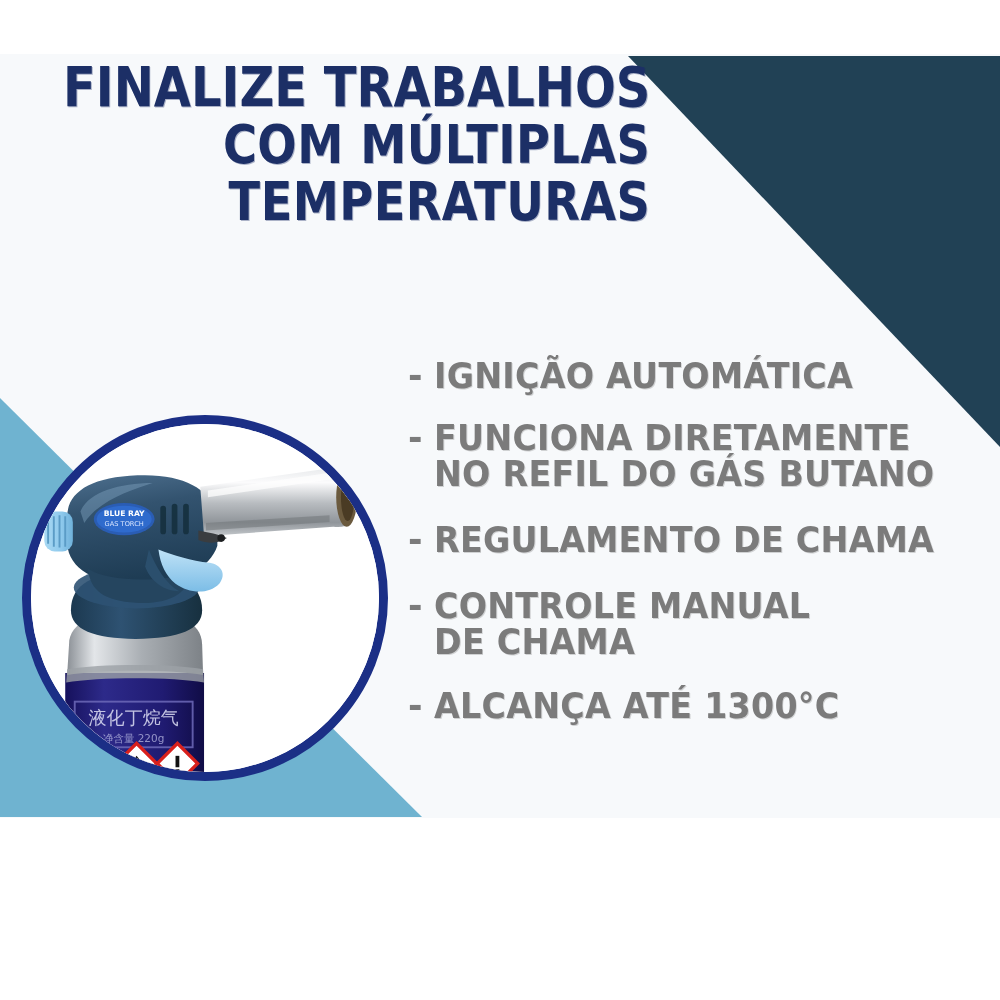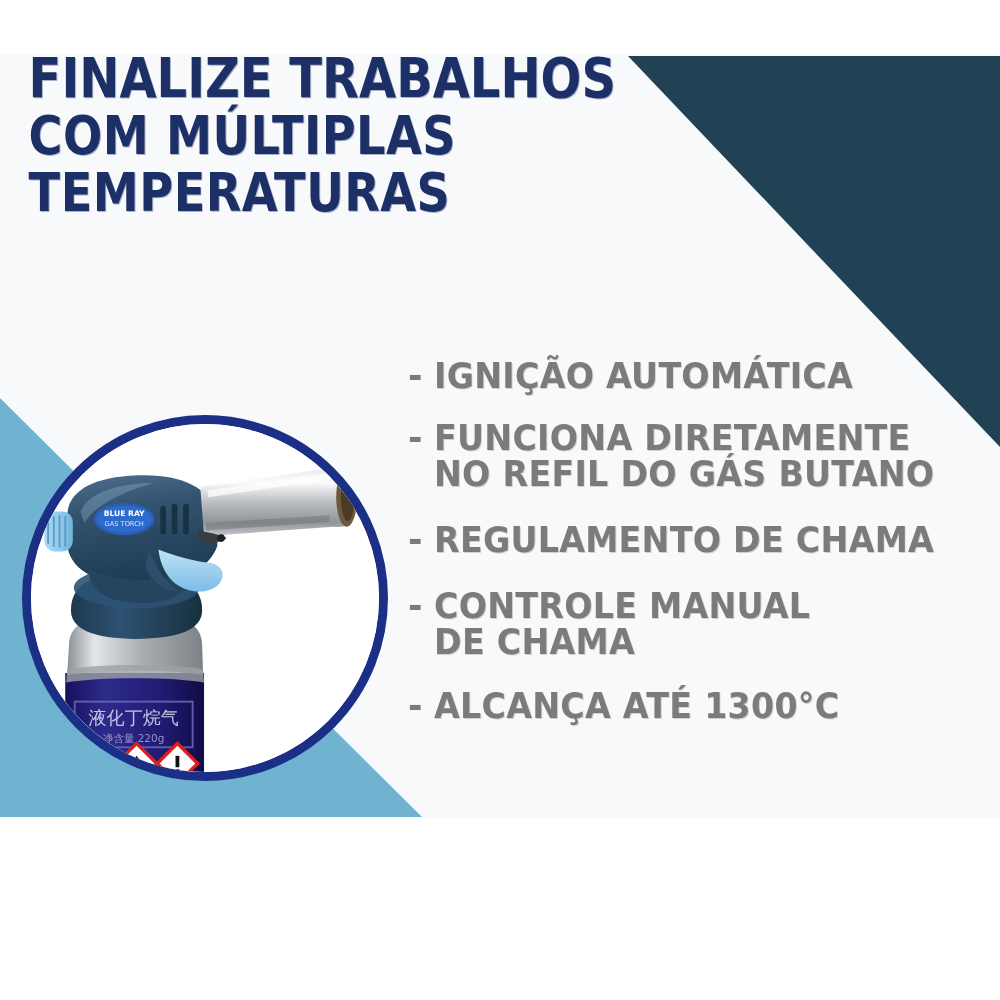--- a/index.html
+++ b/index.html
@@ -30,23 +30,23 @@
   .panel {
     position:absolute;
     left:0; top:54px;
     width:1000px; height:764px;
     background:#f7f9fb;
   }
 
   
   .headline {
     position:absolute;
-    left:0; top:49px;
+    left:0; top:58px;
     width:660px;
-    text-align:left;
+    text-align:right;
     z-index:6;
     padding-left:19px;
   }
   .headline .hl-line {
     display:block;
     color:#1c2f66;
     font-weight:900;
     font-size:53px;
     line-height:1.07;
     letter-spacing:0.5px;

